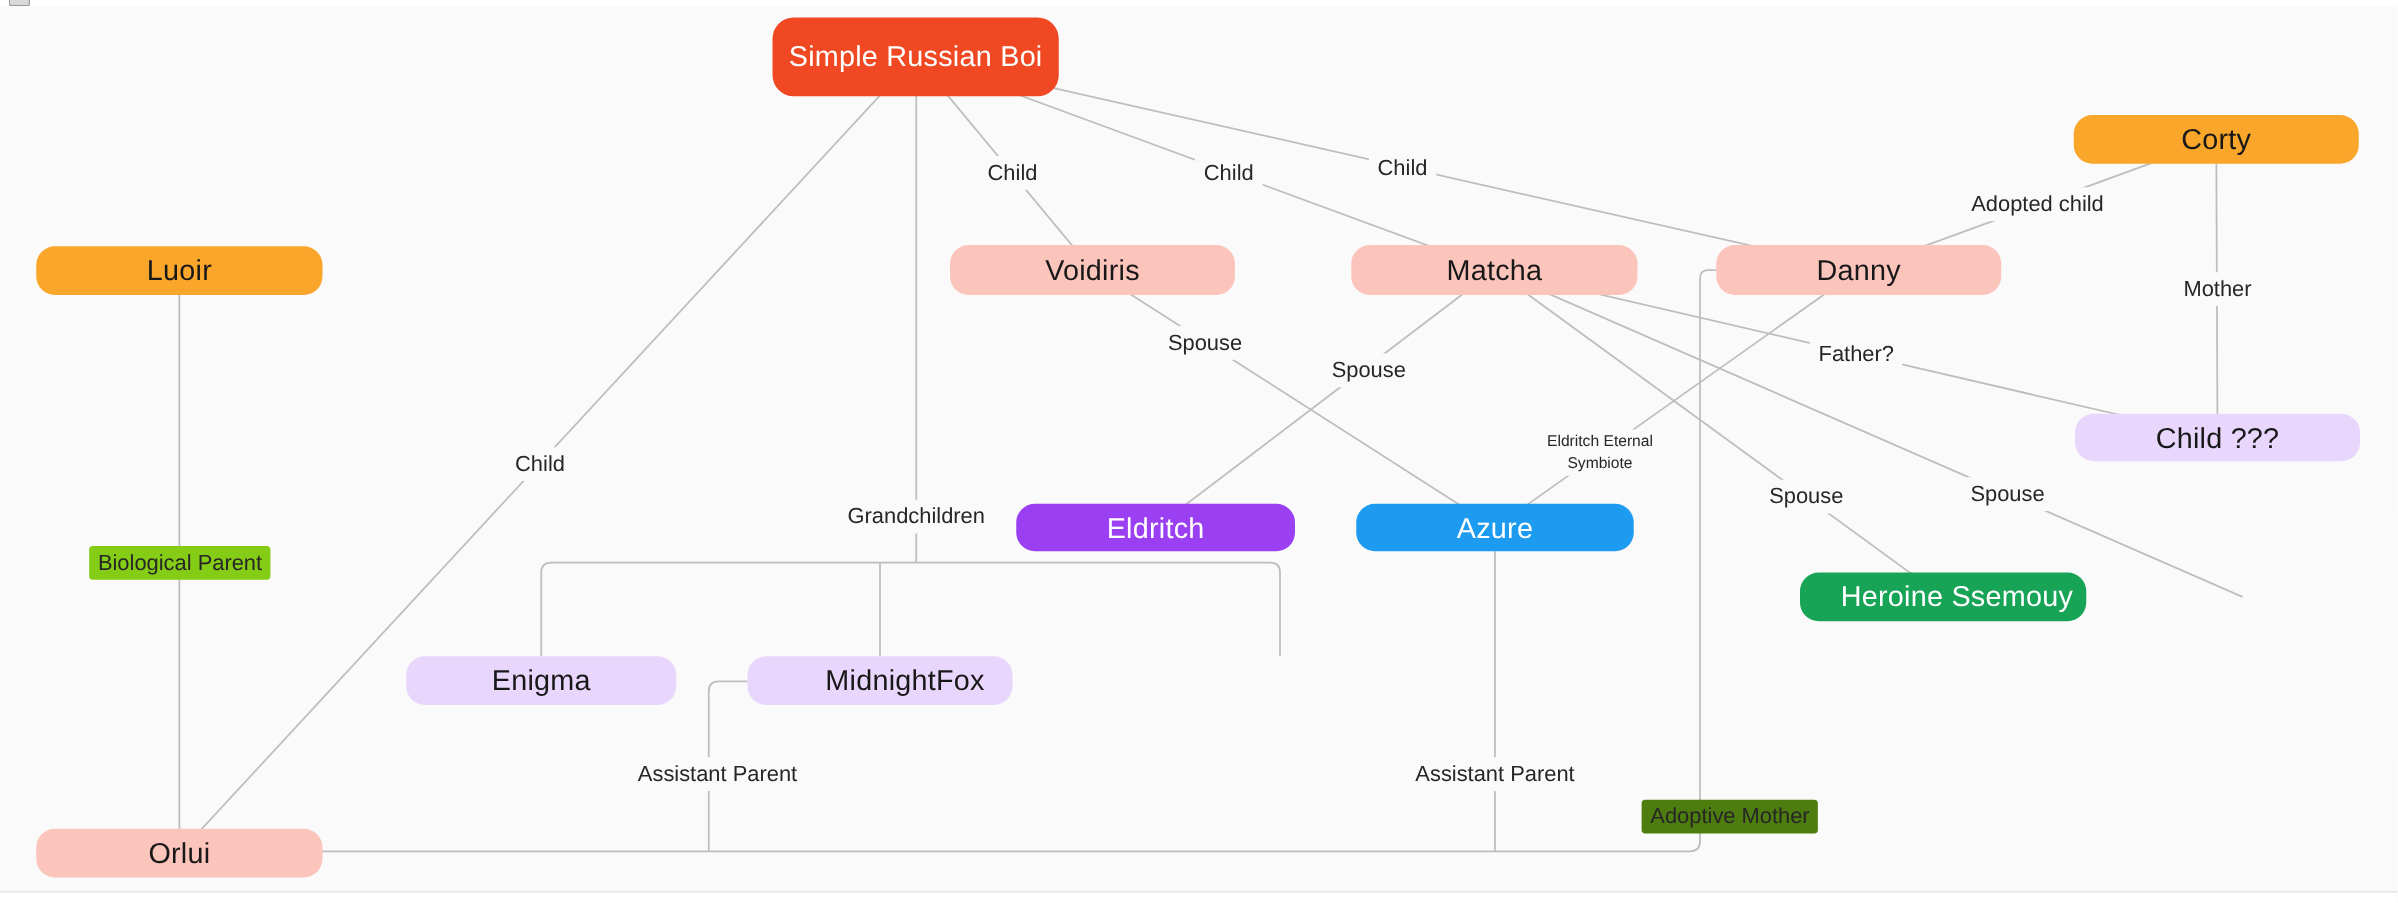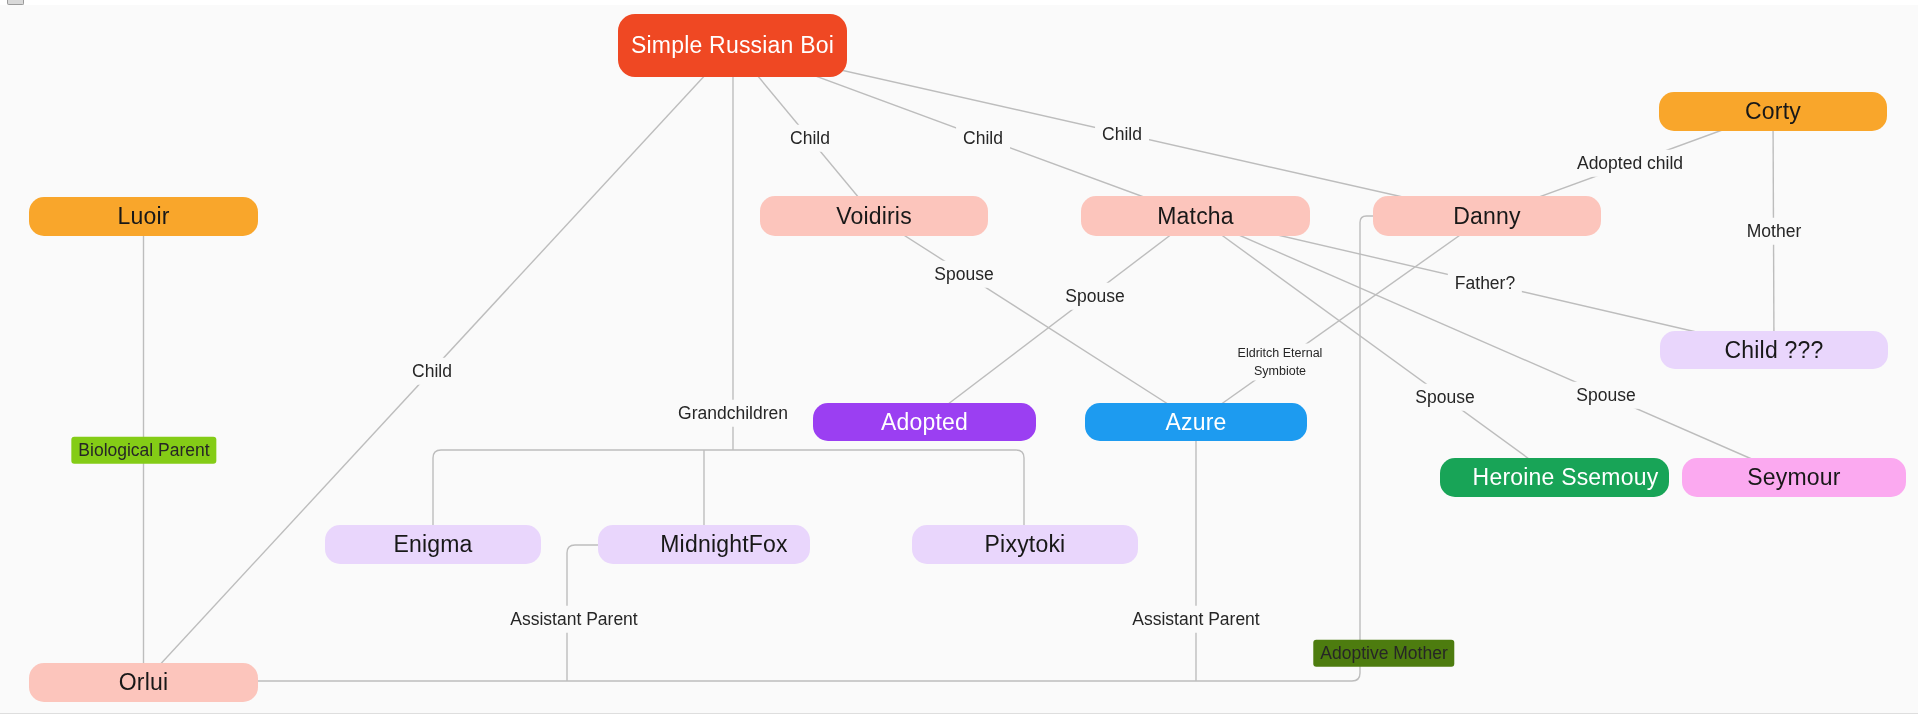--- a/index.html
+++ b/index.html
@@ -66,25 +66,23 @@
       <div class="edge-label" style="left: 1384px; top: 653px; background: #4d7c0f; color: rgb(38, 38, 38);">Adoptive Mother</div>
       <div class="edge-label" style="left: 1196px; top: 619px; background: rgb(250, 250, 250); color: rgb(38, 38, 38);">Assistant Parent</div>
       <div class="edge-label" style="left: 574px; top: 619px; background: rgb(250, 250, 250); color: rgb(38, 38, 38);">Assistant Parent</div>
       <div class="node node--primary" style="left: 618px; top: 14px; width: 229px; height: 63px; background: rgb(239, 72, 35); color: rgb(255, 255, 255);">Simple Russian Boi</div>
       <div class="node" style="left: 1659px; top: 92px; width: 228px; height: 39px; background: rgb(249, 166, 43); color: rgb(24, 24, 24);">Corty</div>
       <div class="node" style="left: 29px; top: 197px; width: 229px; height: 39px; background: rgb(249, 166, 43); color: rgb(24, 24, 24);">Luoir</div>
       <div class="node" style="left: 760px; top: 196px; width: 228px; height: 40px; background: rgb(252, 197, 188); color: rgb(24, 24, 24);">Voidiris</div>
       <div class="node" style="left: 1081px; top: 196px; width: 229px; height: 40px; background: rgb(252, 197, 188); color: rgb(24, 24, 24);">Matcha</div>
       <div class="node" style="left: 1373px; top: 196px; width: 228px; height: 40px; background: rgb(252, 197, 188); color: rgb(24, 24, 24);">Danny</div>
       <div class="node" style="left: 1660px; top: 331px; width: 228px; height: 38px; background: rgb(233, 214, 252); color: rgb(24, 24, 24);">Child ???</div>
-      <div class="node" style="left: 813px; top: 403px; width: 223px; height: 38px; background: rgb(155, 63, 242); color: rgb(255, 255, 255);">Adopted</div>
+      <div class="node" style="left: 813px; top: 403px; width: 223px; height: 38px; background: rgb(155, 63, 242); color: rgb(255, 255, 255);">Eldritch</div>
       <div class="node" style="left: 1085px; top: 403px; width: 222px; height: 38px; background: rgb(29, 155, 240); color: rgb(255, 255, 255);">Azure</div>
       <div class="node" style="left: 1440px; top: 458px; width: 229px; height: 39px; background: rgb(24, 164, 87); color: rgb(255, 255, 255); padding-left: 22px;">Heroine Ssemouy</div>
-      <div class="node" style="left: 1682px; top: 458px; width: 224px; height: 39px; background: rgb(251, 169, 240); color: rgb(24, 24, 24);">Seymour</div>
       <div class="node" style="left: 325px; top: 525px; width: 216px; height: 39px; background: rgb(233, 214, 252); color: rgb(24, 24, 24);">Enigma</div>
       <div class="node" style="left: 598px; top: 525px; width: 212px; height: 39px; background: rgb(233, 214, 252); color: rgb(24, 24, 24); padding-left: 40px;">MidnightFox</div>
-      <div class="node" style="left: 912px; top: 525px; width: 226px; height: 39px; background: rgb(233, 214, 252); color: rgb(24, 24, 24);">Pixytoki</div>
       <div class="node" style="left: 29px; top: 663px; width: 229px; height: 39px; background: rgb(252, 197, 188); color: rgb(24, 24, 24);">Orlui</div>
     </div>
   <div class="top-strip" style="height: 5px;"></div>
   <div class="artifact" style="left:7px;top:0;width:17px;height:5px;"></div>
   <div class="bottom-strip" style="top: 713px; height: 9px;"></div>
 </div>
 
 </body></html>

